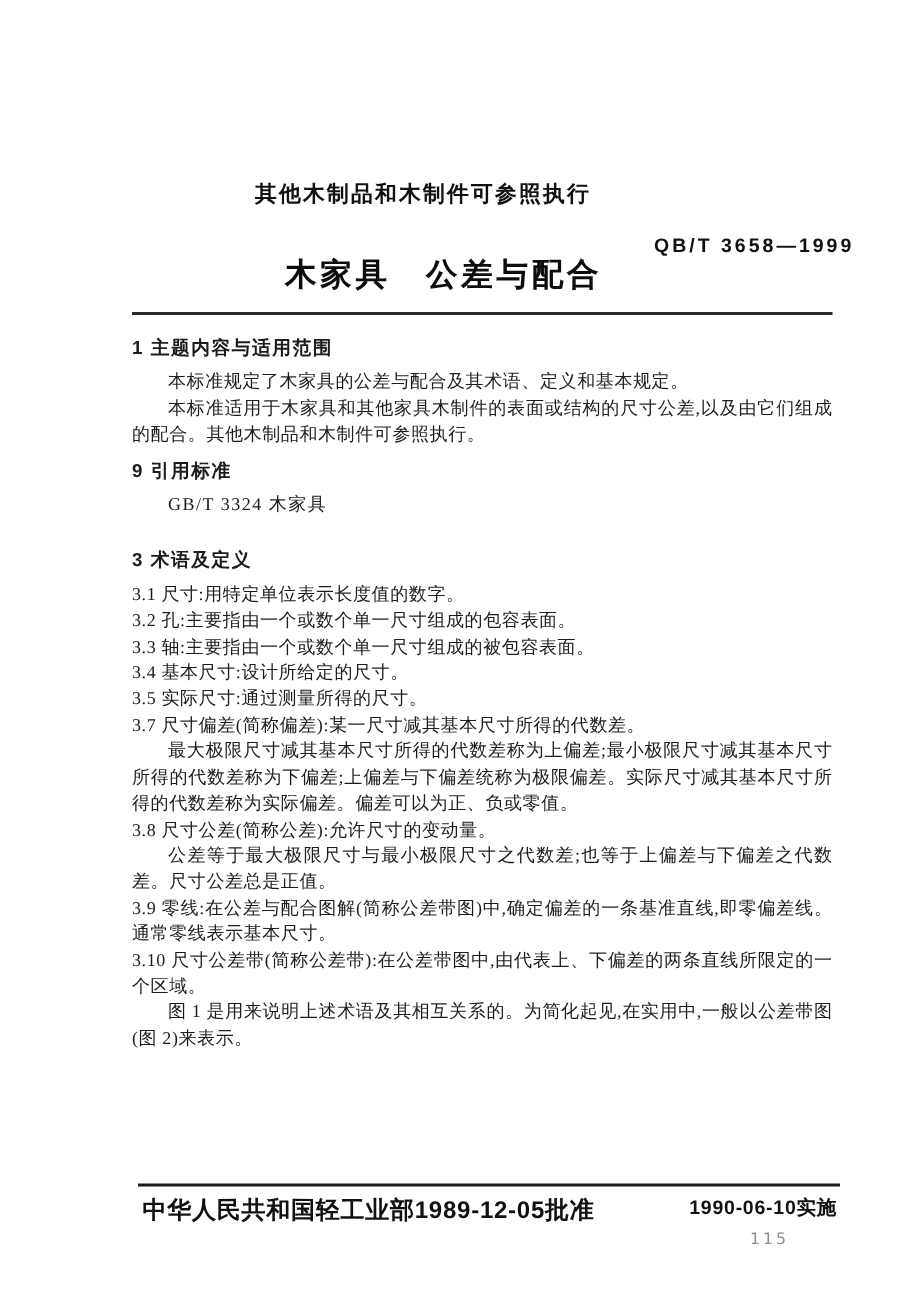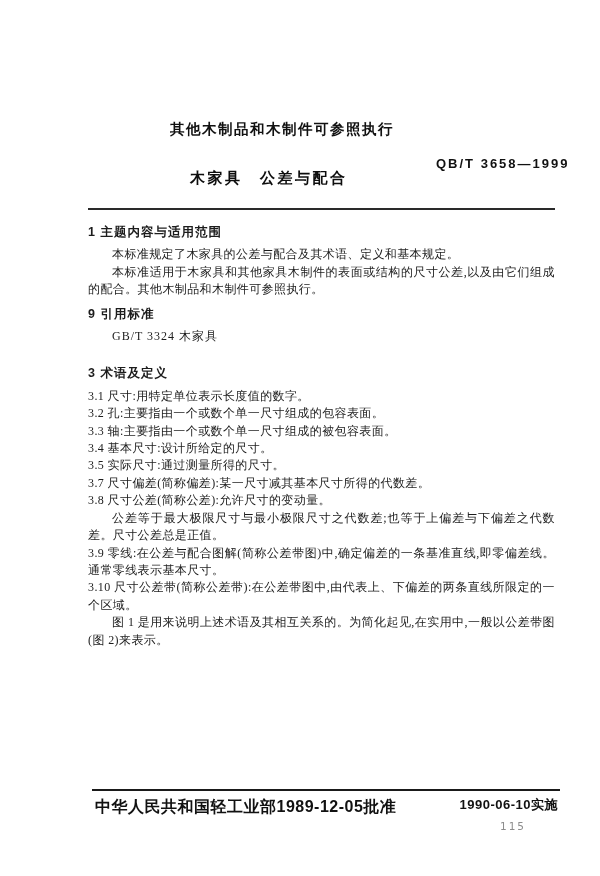--- a/index.html
+++ b/index.html
@@ -34,21 +34,21 @@
     letter-spacing: 2px;
     color: #111;
     white-space: nowrap;
     margin-top: 10px;
   }
   .doc-title {
     position: absolute;
     left: 190px; top: 169px;
     font-family: "Liberation Sans", "DejaVu Sans", sans-serif;
     font-weight: bold;
-    font-size: 15px;
+    font-size: 21px;
     letter-spacing: 2.5px;
     color: #0d0d0d;
     white-space: nowrap;
   }
   .header-rule {
     position: absolute;
     left: 88px; top: 208px;
     width: 467px; height: 2px;
     background: #2a2a2a;
   }
@@ -133,20 +133,21 @@
     <p class="ref-line">GB/T 3324  木家具</p>
 
     <p class="heading">3  术语及定义</p>
 
     <p>3.1  尺寸:用特定单位表示长度值的数字。</p>
     <p>3.2  孔:主要指由一个或数个单一尺寸组成的包容表面。</p>
     <p>3.3  轴:主要指由一个或数个单一尺寸组成的被包容表面。</p>
     <p>3.4  基本尺寸:设计所给定的尺寸。</p>
     <p>3.5  实际尺寸:通过测量所得的尺寸。</p>
     <p>3.7  尺寸偏差(简称偏差):某一尺寸减其基本尺寸所得的代数差。</p>
+    <p class="indent">最大极限尺寸减其基本尺寸所得的代数差称为上偏差;最小极限尺寸减其基本尺寸所得的代数差称为下偏差;上偏差与下偏差统称为极限偏差。实际尺寸减其基本尺寸所得的代数差称为实际偏差。偏差可以为正、负或零值。</p>
     <p>3.8  尺寸公差(简称公差):允许尺寸的变动量。</p>
     <p class="indent">公差等于最大极限尺寸与最小极限尺寸之代数差;也等于上偏差与下偏差之代数差。尺寸公差总是正值。</p>
     <p>3.9  零线:在公差与配合图解(简称公差带图)中,确定偏差的一条基准直线,即零偏差线。通常零线表示基本尺寸。</p>
     <p>3.10  尺寸公差带(简称公差带):在公差带图中,由代表上、下偏差的两条直线所限定的一个区域。</p>
     <p class="indent">图 1 是用来说明上述术语及其相互关系的。为简化起见,在实用中,一般以公差带图(图 2)来表示。</p>
   </div>
 
   <div class="footer-rule"></div>
   <div class="footer-left">中华人民共和国轻工业部1989-12-05批准</div>
   <div class="footer-right">1990-06-10实施</div>

